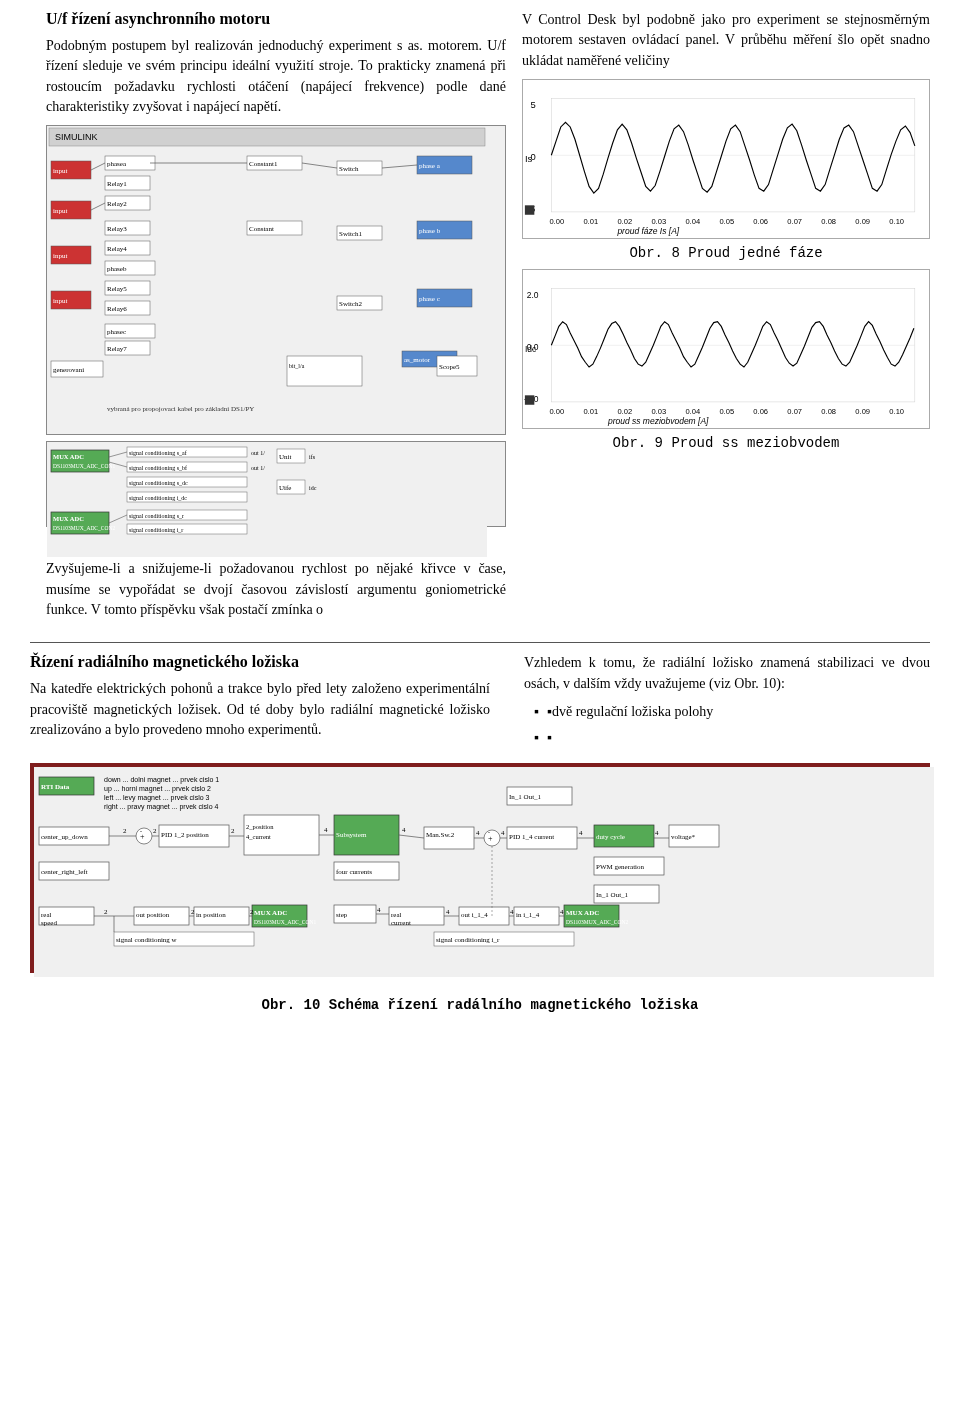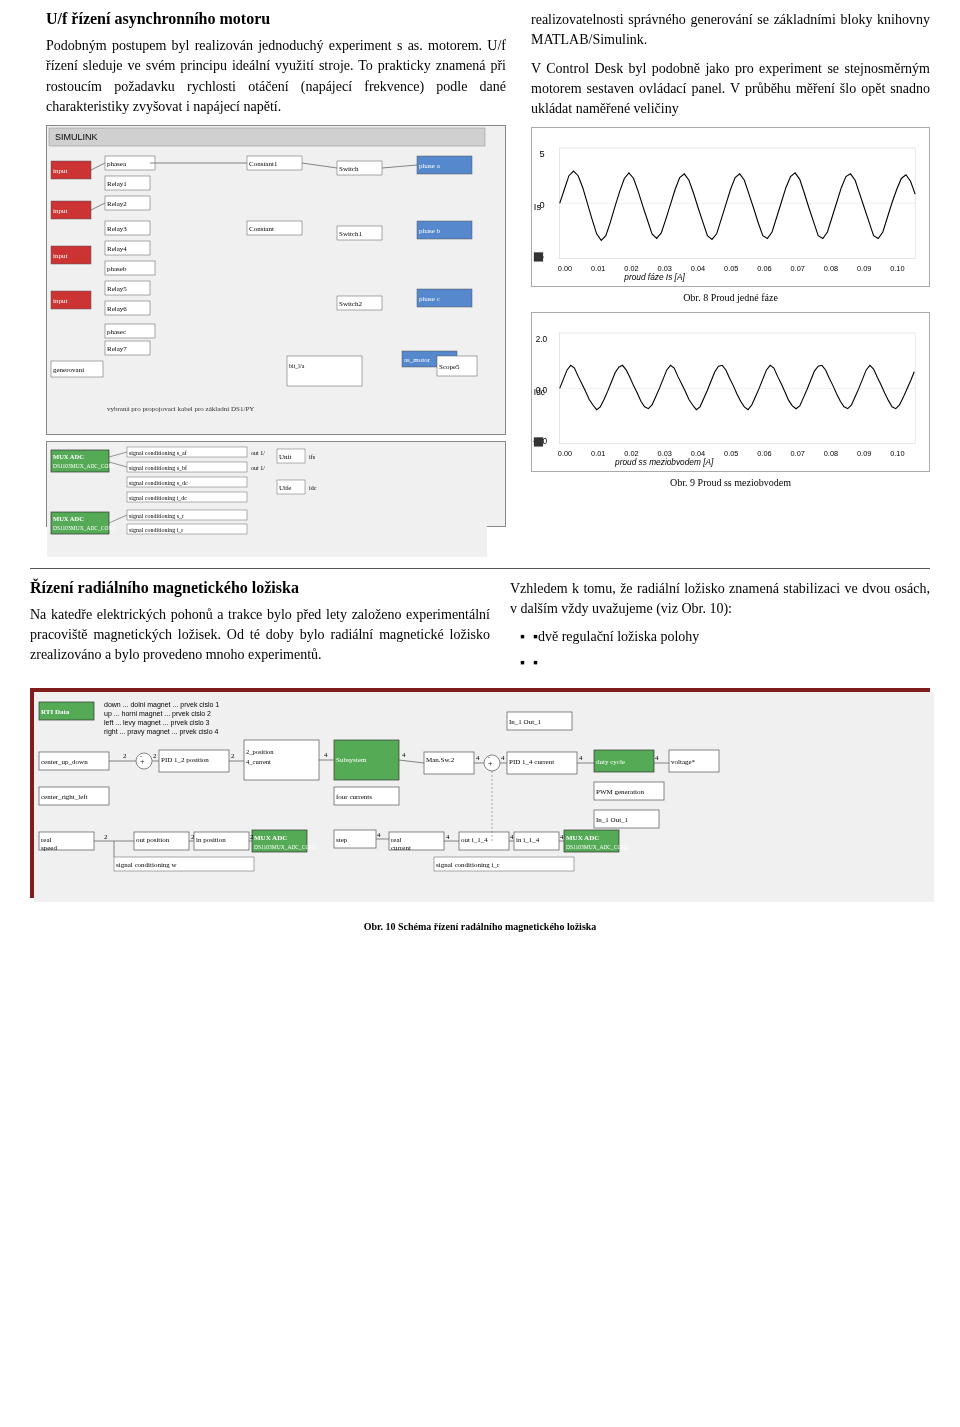--- a/index.html
+++ b/index.html
@@ -10,21 +10,21 @@
       color: #000;
       width: 960px;
       min-height: 1427px;
     }
     .page {
       width: 960px;
       padding: 10px 30px 30px 30px;
     }
     .two-col {
       display: flex;
-      gap: 25px;
+      gap: 16px;
       margin-bottom: 10px;
       padding-left: 16px;
     }
     .col-left {
       width: 460px;
       flex-shrink: 0;
     }
     .col-right {
       flex: 1;
     }
@@ -34,38 +34,39 @@
       line-height: 1.45;
     }
     h2 {
       font-size: 16px;
       font-weight: bold;
       margin-bottom: 8px;
       text-align: left;
     }
     .fig-caption {
       text-align: center;
-      font-size: 10px;
+      font-size: 14px;
       margin-top: 4px;
       margin-bottom: 6px;
+      font-family: Liberation Mono, monospace;
     }
     .chart-container {
       border: 1px solid #aaa;
       background: #fff;
       margin-bottom: 6px;
       position: relative;
     }
     .divider {
       border: none;
       border-top: 1px solid #555;
       margin: 14px 0 10px 0;
     }
     .bottom-section {
       display: flex;
-      gap: 20px;
+      gap: 34px;
     }
     .bottom-left {
       width: 460px;
       flex-shrink: 0;
     }
     .bottom-right {
       flex: 1;
     }
     .bullet-list {
       list-style: none;
@@ -250,24 +251,24 @@
           <line x1="62" y1="81" x2="80" y2="73" stroke="#555" stroke-width="0.6"></line>
 
           <rect x="80" y="82" width="120" height="10" fill="#fff" stroke="#666" stroke-width="0.5"></rect>
           <text x="82" y="90" font-size="6">signal conditioning i_r</text>
         </svg>
       </div>
 
       <p class="fig-caption">
         <strong>Obr. 7. Realizace U/f řízení as. motoru</strong>
       </p>
+      <p>Zvyšujeme-li a snižujeme-li požadovanou rychlost po nějaké křivce v čase, musíme se vypořádat se dvojí časovou závislostí argumentu goniometrické funkce. V tomto příspěvku však postačí zmínka o</p>
     </div>
 
     <div class="col-right">
-      <p>realizovatelnosti správného generování se základními bloky knihovny MATLAB/Simulink.</p>
       <p>V Control Desk byl podobně jako pro experiment se stejnosměrným motorem sestaven ovládací panel. V průběhu měření šlo opět snadno ukládat naměřené veličiny</p>
 
       <div class="chart-container" style="height:160px; margin-bottom:4px;">
         <svg class="chart-svg" height="160" viewBox="0 0 430 160">
           <rect x="0" y="0" width="430" height="160" fill="#fff"></rect>
 
           <text x="8" y="25" font-size="10" font-family="Arial">5</text>
           <text x="8" y="80" font-size="10" font-family="Arial">0</text>
           <text x="2" y="82" font-size="10" font-family="Arial">Is</text>
           <text x="4" y="135" font-size="10" font-family="Arial">-5</text>

